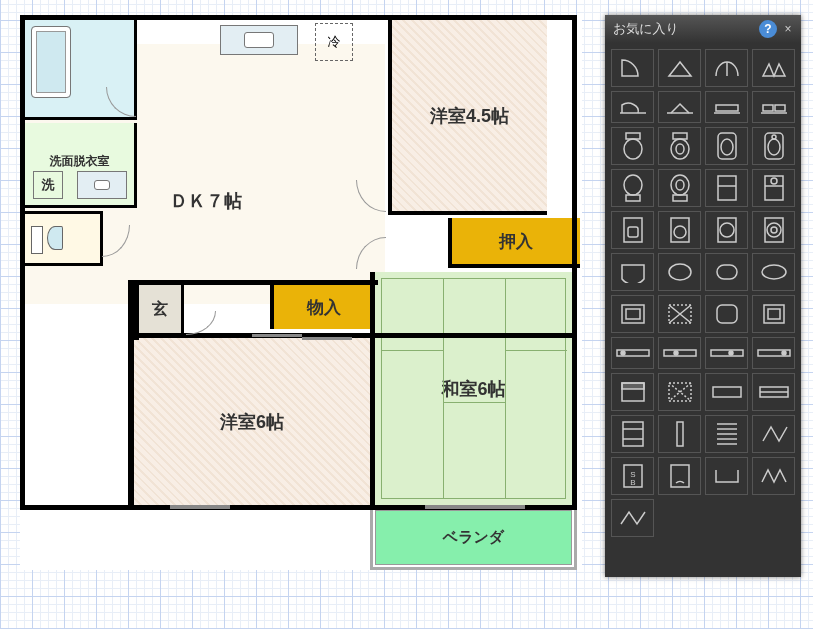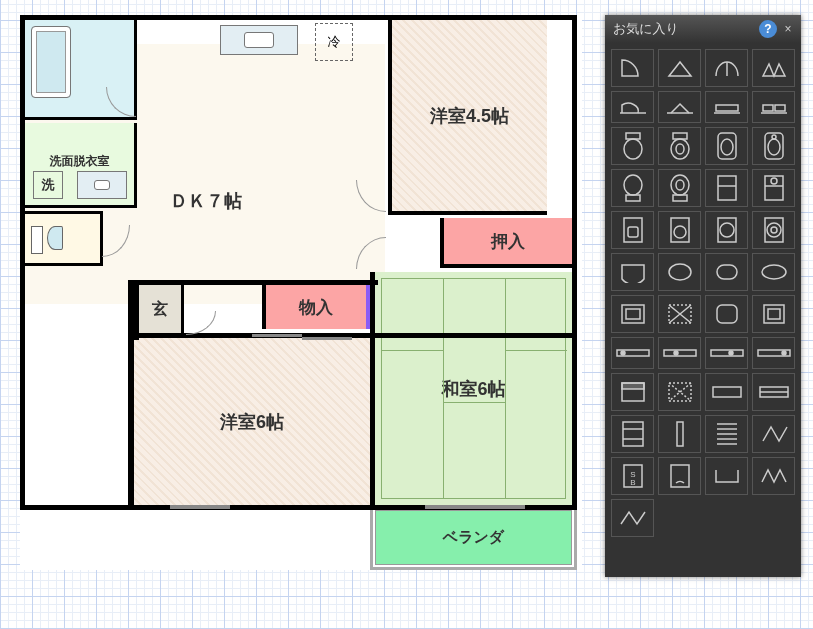--- a/index.html
+++ b/index.html
@@ -34,21 +34,21 @@
 }
 
 .room { position: absolute; display: flex; align-items: center; justify-content: center; font-size: 18px; font-weight: bold; color: #333; }
 .wall { position: absolute; background: #000; z-index: 3; }
 
 
 .bath { background: #d9f1f5; }
 .senmen { background: #e8fadf; }
 .toilet { background: #fff9e5; }
 .genkan { background: #e5e1d6; }
-.monoire, .oshiire { background: #fca5a5; }
+.monoire, .oshiire { background: #eab308; margin-left: 8px; }
 .yoshitsu { background: repeating-linear-gradient(45deg, #f8eee5, #f8eee5 4px, #f1e3d5 4px, #f1e3d5 6px); }
 .washitsu { background: #dbf0cc; }
 .dk { background: #fcf8ee; }
 .veranda { background: #86efac; border: 1px solid #999; }
 
 
 .fixture { position: absolute; font-size: 11px; display:flex; align-items:center; justify-content:center; border: 1px solid #777; }
 .tub { background: #cfe9f0; border-radius: 4px; -webkit-box-shadow: inset 0 0 0 4px #fff; box-shadow: inset 0 0 0 4px #fff, inset 0 0 0 5px #999; }
 .basin, .sink { background: #e3eef3; }
 .fridge { border: 1px dashed #666; font-size:13px;}

